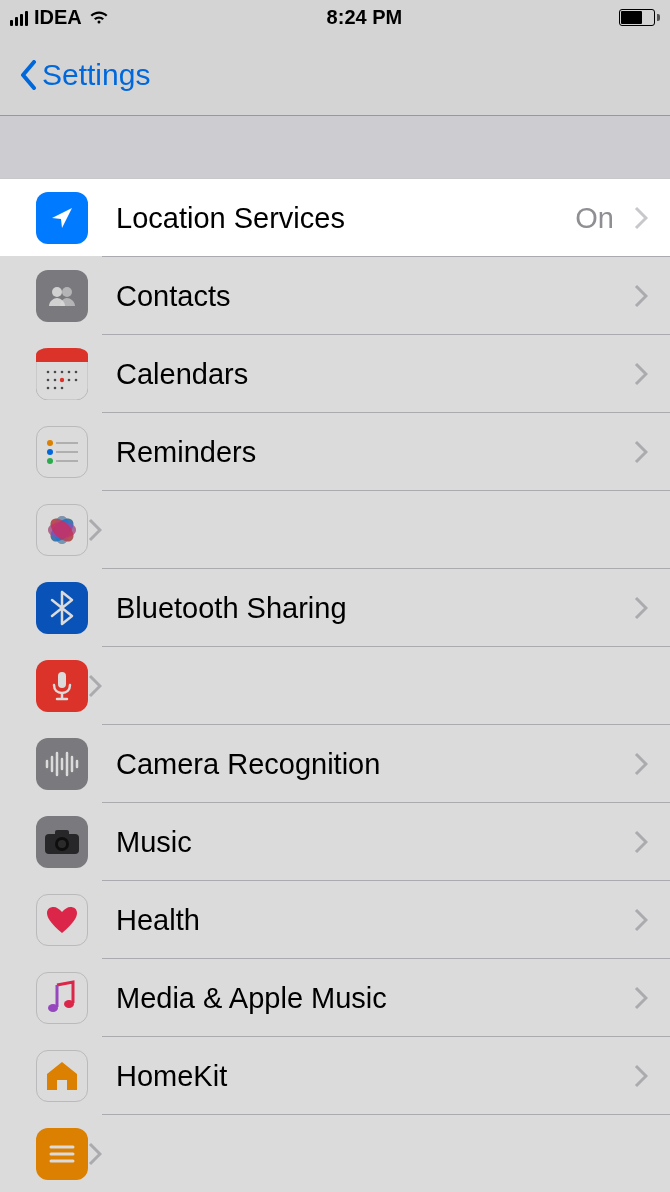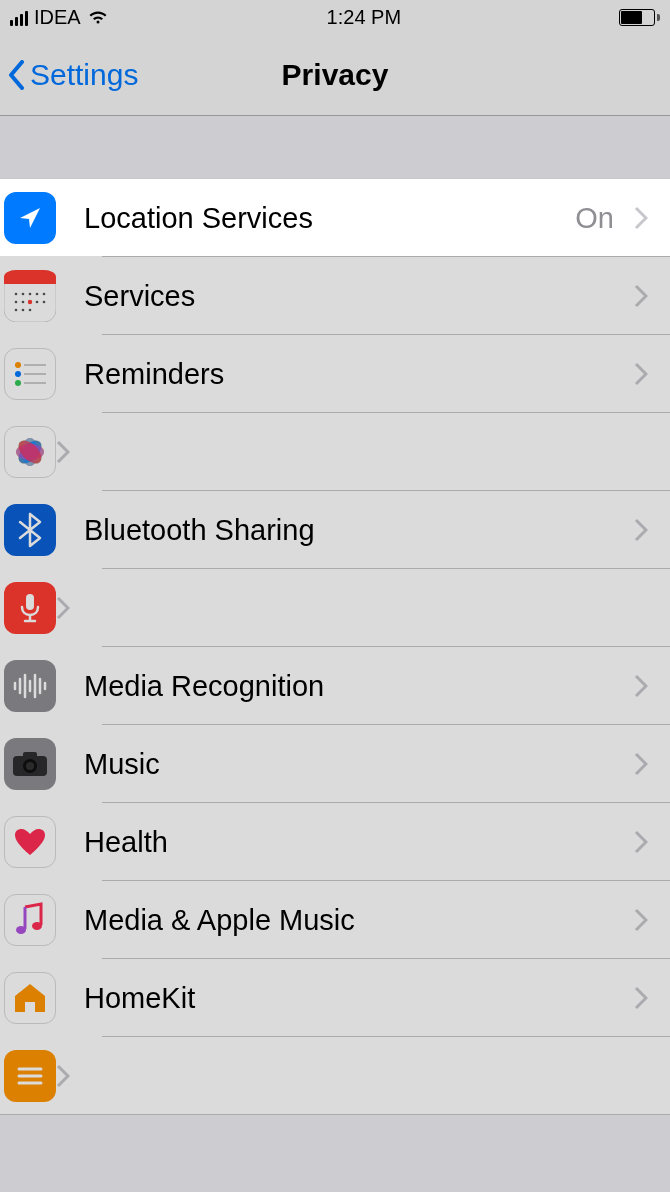--- a/index.html
+++ b/index.html
@@ -23,21 +23,21 @@
     .dim-bottom { top: 256px; bottom: 0; }
 
     
     .status-bar {
       height: 34px;
       display: flex;
       align-items: center;
       justify-content: space-between;
       padding: 16px 10px;
       font-size: 20px;
-      font-weight: 400;
+      font-weight: 700;
       background: #f7f7f8;
     }
     .status-left { display: flex; align-items: center; gap: 6px; }
     .sig-bars { display: flex; align-items: flex-end; gap: 2px; height: 18px; }
     .sig-bars div { width: 3px; background: #000; border-radius: 1px; }
     .sig-bars div:nth-child(1){height:6px}.sig-bars div:nth-child(2){height:9px}
     .sig-bars div:nth-child(3){height:12px}.sig-bars div:nth-child(4){height:15px}
     .wifi-icon { width: 22px; height: 16px; }
     .battery { display: flex; align-items: center; }
     .battery-body {
@@ -52,40 +52,40 @@
       height: 82px;
       background: #f7f7f8;
       border-bottom: 1px solid #b2b2b4;
       position: relative;
       display: flex;
       align-items: center;
     }
     .back {
       display: flex; align-items: center;
       color: #007aff; font-size: 30px;
-      padding-left: 8px;
+      padding-left: 20px;
       cursor: pointer;
     }
     .back-chevron { width: 18px; height: 30px; margin-right: 4px; }
     .title {
       position: absolute;
       left: 0; right: 0;
       text-align: center;
       font-size: 30px;
       font-weight: 600;
       pointer-events: none;
     }
 
     
     .spacer { height: 62px; }
     .list { background: #fff; border-top: 1px solid #c8c7cc; }
     .row {
       display: flex; align-items: center;
       height: 78px;
-      padding-left: 4px;
+      padding-left: 36px;
       position: relative;
       cursor: pointer;
       background: #fff;
     }
     .row::after {
       content: "";
       position: absolute;
       left: 102px; right: 0; bottom: 0;
       height: 1px; background: #c8c7cc;
     }
@@ -130,50 +130,63 @@
         <div></div>
         <div></div>
         <div></div>
         <div></div>
       </div>
     <span>IDEA</span>
     <svg class="wifi-icon" viewBox="0 0 22 16">
       <path d="M11 14.5a1.5 1.5 0 100-3 1.5 1.5 0 000 3zM6 9.5c2.8-2.8 7.2-2.8 10 0l-1.6 1.6c-1.9-1.9-4.9-1.9-6.8 0L6 9.5zM2.5 6c4.7-4.7 12.3-4.7 17 0l-1.6 1.6c-3.8-3.8-10-3.8-13.8 0L2.5 6z" fill="#000"></path>
     </svg>
   </div>
-  <span>1:24 PM</span>
+  <span>8:24 PM</span>
   <div class="battery">
     <div class="battery-body">
         <div class="battery-fill"></div>
       </div>
     <div class="battery-tip"></div>
   </div>
 </div>
 
 <div class="nav-bar">
   <div class="back">
     <svg class="back-chevron" viewBox="0 0 18 30">
       <path d="M14 2 L3 15 L14 28" stroke="#007aff" stroke-width="4" fill="none" stroke-linecap="round" stroke-linejoin="round"></path>
     </svg>
     <span>Settings</span>
   </div>
-  <div class="title">Privacy</div>
 </div>
 
 <div class="spacer"></div>
 
 <div class="list" id="list">
     <div class="row highlight">
       <div class="icon-wrap bg-blue">
         <svg width="30" height="30" viewBox="0 0 30 30">
           <path d="M25 5 L5 15 L14 16 L15 25 Z" fill="#fff"></path>
         </svg>
       </div>
       <div class="row-label">Location Services</div>
       <div class="row-value">On</div>
+      <svg class="chevron" viewBox="0 0 14 24">
+        <path d="M2 2 L12 12 L2 22"></path>
+      </svg>
+    </div>
+    <div class="row">
+      <div class="icon-wrap bg-gray">
+        <svg width="32" height="32" viewBox="0 0 32 32">
+          <circle cx="11" cy="12" r="5" fill="#fff" opacity="0.9"></circle>
+          <circle cx="21" cy="12" r="5" fill="#fff" opacity="0.6"></circle>
+          <path d="M3 26c0-5 5-8 8-8s8 3 8 8z" fill="#fff" opacity="0.9"></path>
+          <path d="M14 26c0-5 4-8 7-8s8 3 8 8z" fill="#fff" opacity="0.6"></path>
+        </svg>
+      </div>
+      <div class="row-label">Contacts</div>
       <svg class="chevron" viewBox="0 0 14 24">
         <path d="M2 2 L12 12 L2 22"></path>
       </svg>
     </div>
     <div class="row">
       <div class="icon-wrap ">
         <svg width="52" height="52" viewBox="0 0 52 52">
           <rect width="52" height="52" rx="12" fill="#fff" stroke="#d9d9dc"></rect>
           <rect x="0" y="0" width="52" height="14" rx="12" fill="#ff3b30"></rect>
           <rect x="0" y="8" width="52" height="6" fill="#ff3b30"></rect>
@@ -187,21 +200,21 @@
             <circle cx="19" cy="32" r="1.3"></circle>
             <circle cx="33" cy="32" r="1.3"></circle>
             <circle cx="40" cy="32" r="1.3"></circle>
             <circle cx="12" cy="40" r="1.3"></circle>
             <circle cx="19" cy="40" r="1.3"></circle>
             <circle cx="26" cy="40" r="1.3"></circle>
           </g>
           <circle cx="26" cy="32" r="2.2" fill="#ff3b30"></circle>
         </svg>
       </div>
-      <div class="row-label">Services</div>
+      <div class="row-label">Calendars</div>
       <svg class="chevron" viewBox="0 0 14 24">
         <path d="M2 2 L12 12 L2 22"></path>
       </svg>
     </div>
     <div class="row">
       <div class="icon-wrap bg-white">
         <svg width="40" height="40" viewBox="0 0 40 40">
           <line x1="14" y1="11" x2="36" y2="11" stroke="#ccc" stroke-width="2"></line>
           <line x1="14" y1="20" x2="36" y2="20" stroke="#ccc" stroke-width="2"></line>
           <line x1="14" y1="29" x2="36" y2="29" stroke="#ccc" stroke-width="2"></line>
@@ -265,21 +278,21 @@
             <line x1="4" y1="10" x2="4" y2="16"></line>
             <line x1="9" y1="6" x2="9" y2="20"></line>
             <line x1="14" y1="2" x2="14" y2="24"></line>
             <line x1="19" y1="8" x2="19" y2="18"></line>
             <line x1="24" y1="2" x2="24" y2="24"></line>
             <line x1="29" y1="6" x2="29" y2="20"></line>
             <line x1="34" y1="10" x2="34" y2="16"></line>
           </g>
         </svg>
       </div>
-      <div class="row-label">Media Recognition</div>
+      <div class="row-label">Camera Recognition</div>
       <svg class="chevron" viewBox="0 0 14 24">
         <path d="M2 2 L12 12 L2 22"></path>
       </svg>
     </div>
     <div class="row">
       <div class="icon-wrap bg-gray">
         <svg width="38" height="28" viewBox="0 0 38 28">
           <rect x="2" y="6" width="34" height="20" rx="4" fill="#2e2e30"></rect>
           <rect x="12" y="2" width="14" height="6" rx="2" fill="#2e2e30"></rect>
           <circle cx="19" cy="16" r="7" fill="#111"></circle>

